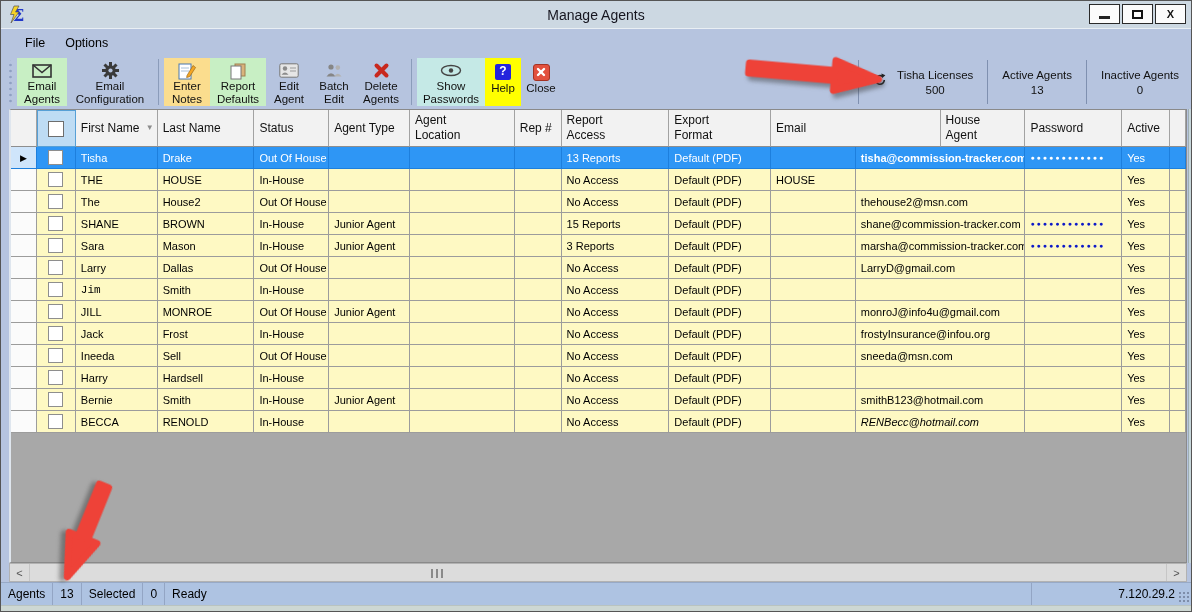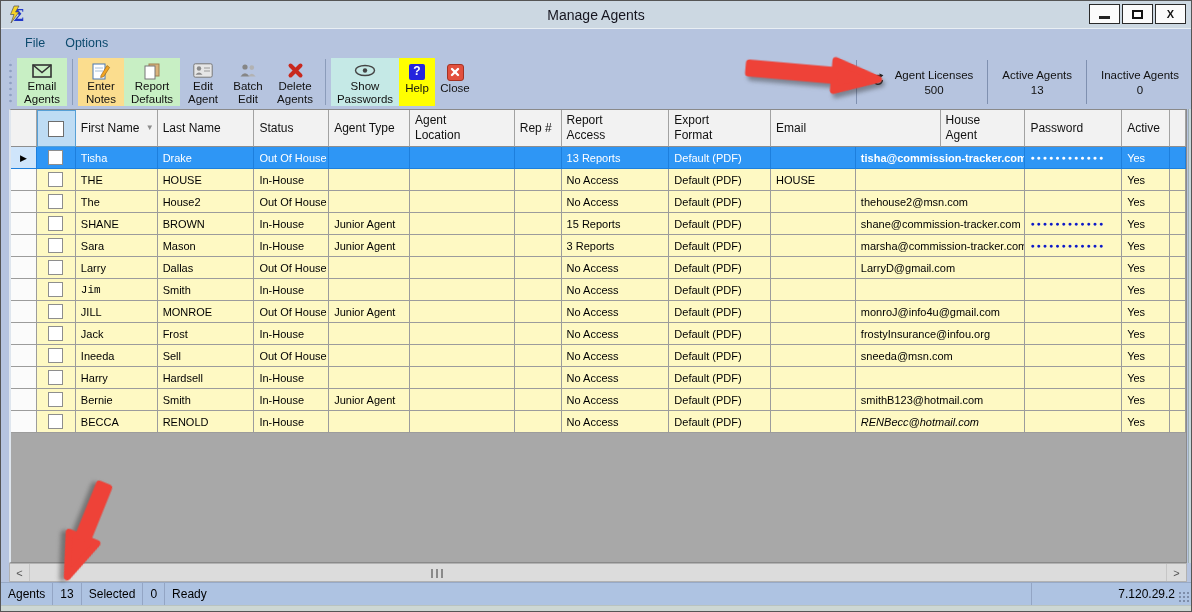--- a/index.html
+++ b/index.html
@@ -10,21 +10,21 @@
   .titlebar { position:absolute; left:0; top:0; width:100%; height:28px; background:#ccd8e2; border-bottom:1px solid #e9eff4; display:flex; align-items:center; }
   .app-logo { margin-left:7px; width:22px; height:20px; position:relative; }
   .title { position:absolute; left:0; right:0; text-align:center; font-size:14px; color:#15151f; }
   .wincontrols { position:absolute; right:5px; top:3px; display:flex; gap:2px; }
   .winbtn { width:31px; height:20px; background:#fbfbfb; border:1px solid #2a2a2a; display:flex; align-items:center; justify-content:center; font-size:11px; font-weight:bold; color:#111; }
   .winbtn .minbar { width:11px; height:3px; background:#222; margin-top:6px; }
   .winbtn .maxbox { width:11px; height:9px; border:2px solid #111; }
 
   
   .menubar { position:absolute; left:0; top:29px; width:100%; height:25px; display:flex; align-items:center; padding-left:14px; }
-  .menuitem { padding:3px 10px; font-size:12.5px; color:#0c4a6e; }
+  .menuitem { padding:3px 10px; font-size:12.5px; color:#000000; }
 
   
   .toolbar { position:absolute; left:0; top:54px; width:100%; height:54px; display:flex; align-items:center; padding-left:6px; }
   .tb-grip { width:6px; height:44px; margin-right:4px; background-image:radial-gradient(#8fa0c2 1px, transparent 1.3px); background-size:5px 6px; background-position:1px 2px; }
   .tbtn { height:48px; display:flex; flex-direction:column; align-items:center; justify-content:flex-start; padding-top:4px; font-size:11.5px; line-height:1.15; text-align:center; color:#111; }
   .tbtn .ic { height:20px; display:flex; align-items:center; justify-content:center; }
   .bg-green { background:#c8efc4; }
   .bg-orange { background:#fbdd8e; }
   .bg-cyan { background:#c5e9e6; }
   .bg-yellow { background:#ffff00; }
@@ -116,20 +116,35 @@
     <div class="tbtn bg-green" style="width:50px">
       <span class="ic">
         <svg width="20" height="14">
             <rect x="1" y="1" width="18" height="12" fill="none" stroke="#333" stroke-width="1.6"></rect>
             <path d="M1,1 L10,8.5 L19,1" fill="none" stroke="#333" stroke-width="1.6"></path>
           </svg>
       </span>
       <span>Email Agents</span>
     </div>
 
+    <div class="tbtn" style="width:86px">
+      <span class="ic">
+        <svg width="17" height="17" viewBox="0 0 17 17">
+            <g fill="#3a3a3a">
+              <rect x="7" y="0" width="3" height="17"></rect>
+              <rect x="0" y="7" width="17" height="3"></rect>
+              <rect x="7" y="0" width="3" height="17" transform="rotate(45 8.5 8.5)"></rect>
+              <rect x="7" y="0" width="3" height="17" transform="rotate(-45 8.5 8.5)"></rect>
+              <circle cx="8.5" cy="8.5" r="5.2"></circle>
+            </g>
+            <circle cx="8.5" cy="8.5" r="2.1" fill="#b6c4df"></circle>
+          </svg>
+      </span>
+      <span>Email Configuration</span>
+    </div>
 
     <div class="tb-sep"></div>
 
     <div class="tbtn bg-orange" style="width:46px">
       <span class="ic">
         <svg width="19" height="18">
             <rect x="1" y="2" width="12" height="15" fill="#fff" stroke="#4a78b0"></rect>
             <line x1="3" y1="6" x2="11" y2="6" stroke="#a8c0d8"></line>
             <line x1="3" y1="9" x2="11" y2="9" stroke="#a8c0d8"></line>
             <polygon points="9,13.5 15,3.5 17.6,5.5 11.6,14.8 8.6,15.6" fill="#f5a623" stroke="#8a5a10" stroke-width="0.6"></polygon>
@@ -220,21 +235,21 @@
 
     <div class="tb-stats">
       <div class="stat-sep"></div>
       <span class="refresh">
         <svg width="14" height="14" viewBox="0 0 14 14">
             <path d="M11.3,7 a4.3,4.3 0 1 1 -1.9,-3.6" fill="none" stroke="#222" stroke-width="1.6"></path>
             <polygon points="8.4,0.6 12.4,2.2 9,5.2" fill="#222"></polygon>
           </svg>
       </span>
       <div class="stat">
-        <span>Agent Licenses</span>
+        <span>Tisha Licenses</span>
         <span class="v">500</span>
       </div>
       <div class="stat-sep"></div>
       <div class="stat">
         <span>Active Agents</span>
         <span class="v">13</span>
       </div>
       <div class="stat-sep"></div>
       <div class="stat">
         <span>Inactive Agents</span>

